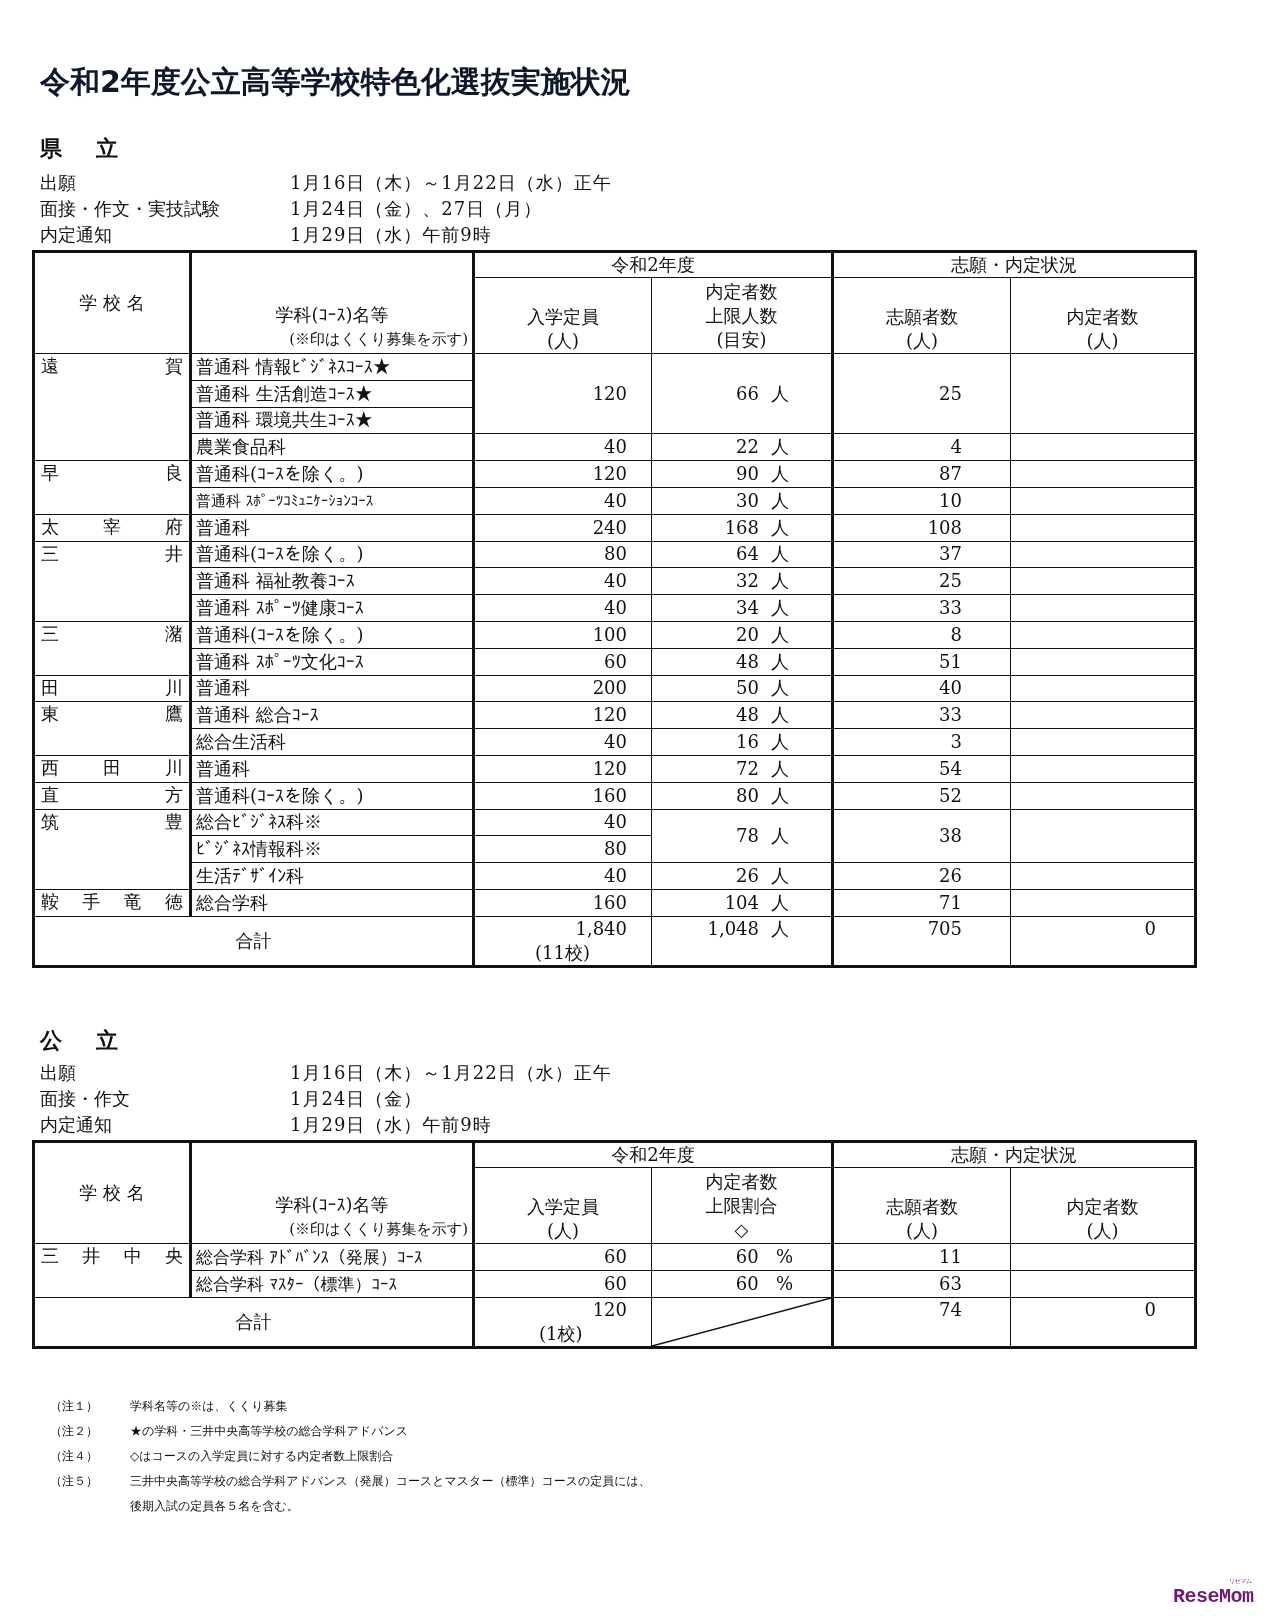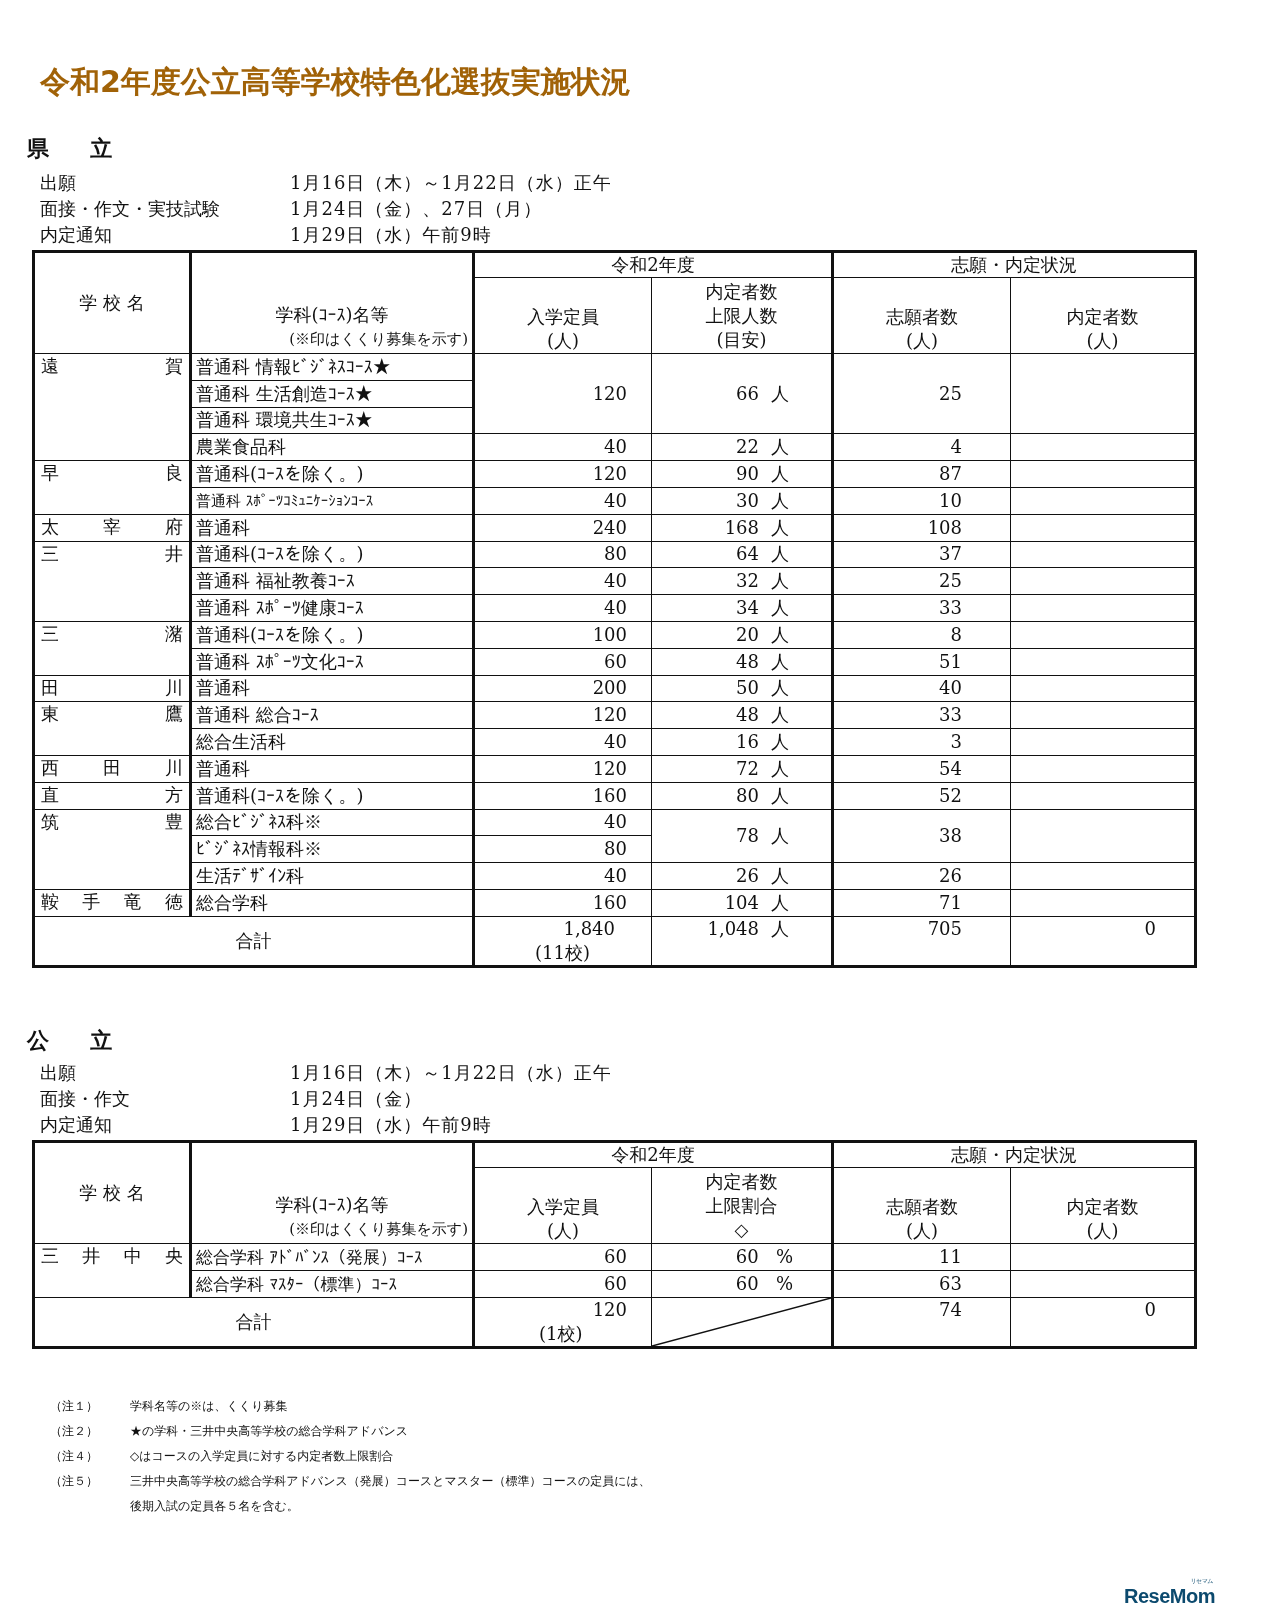--- a/index.html
+++ b/index.html
@@ -1,19 +1,19 @@
 <!DOCTYPE html>
 <html><head>
 <meta charset="utf-8">
 <style>
   * { box-sizing: border-box; margin: 0; padding: 0; }
   html, body { width: 1280px; height: 1624px; background: #ffffff; }
   body { position: relative; font-family: "DejaVu Serif", "Liberation Serif", serif; color: #111; overflow: hidden; }
-  .title { position: absolute; left: 40px; top: 62px; font-family: "DejaVu Sans", "Liberation Sans", sans-serif; font-weight: bold; font-size: 30px; letter-spacing: 0px; color: #a16207; }
-  .section-head { position: absolute; left: 27px; font-family: Liberation Mono, monospace; font-weight: bold; font-size: 22px; letter-spacing: 14px; }
+  .title { position: absolute; left: 40px; top: 62px; font-family: "DejaVu Sans", "Liberation Sans", sans-serif; font-weight: bold; font-size: 30px; letter-spacing: 0px; color: #0f172a; }
+  .section-head { position: absolute; left: 40px; font-family: Liberation Sans, sans-serif; font-weight: bold; font-size: 22px; letter-spacing: 14px; }
   .sched { position: absolute; left: 40px; font-size: 18px; line-height: 26px; }
   .sched-row { display: flex; height: 26px; }
   .sched-label { width: 250px; white-space: nowrap; }
   .sched-value { white-space: nowrap; letter-spacing: 1px; }
 
   table.grid { position: absolute; left: 32px; width: 1162px; border-collapse: collapse; font-size: 18px; table-layout: fixed; }
   table.grid td, table.grid th { border: 1px solid #111; font-weight: normal; padding: 0 4px; line-height: 24px; vertical-align: middle; }
   table.grid { border: 3px solid #111; }
   .thick-top td, .thick-top th { border-top: 3px solid #111; }
   .thick-l { border-left: 3px solid #111 !important; }
@@ -33,21 +33,21 @@
   .total-label { text-align: center; }
   .two-line { line-height: 24px; }
   .diag { position: relative; overflow: hidden; }
   .diag svg { position: absolute; left: 0; top: 0; width: 100%; height: 100%; }
 
   .notes { position: absolute; left: 50px; top: 1394px; font-size: 12px; line-height: 25px; }
   .note { display: flex; }
   .note-key { width: 80px; white-space: nowrap; }
   .note-text { white-space: nowrap; }
   .note-cont { padding-left: 80px; }
-  .watermark { position: absolute; left: 1124px; top: 1585px; font-family: Liberation Sans, sans-serif; font-weight: bold; font-size: 20px; color: #0c4a6e; letter-spacing: -0.5px; }
+  .watermark { position: absolute; left: 1173px; top: 1585px; font-family: Liberation Mono, monospace; font-weight: bold; font-size: 20px; color: #701a75; letter-spacing: -0.5px; }
   .watermark .ruby { position: absolute; right: 2px; top: -8px; font-size: 6px; font-weight: normal; }
 </style>
 </head>
 <body>
 
 <div class="title">令和2年度公立高等学校特色化選抜実施状況</div>
 
 <div class="section-head" style="top:134px;">県 立</div>
 <div class="sched" style="top:170px;">
   <div class="sched-row">
@@ -305,21 +305,21 @@
           </div>
         </td>
         <td class="c thick-l">総合学科</td>
         <td class="r thick-l" rowspan="1">160</td>
         <td class="quota" rowspan="1"><span>104</span><span class="unit">人</span></td>
         <td class="apply thick-l" rowspan="1">71</td>
         <td class="offered" rowspan="1"></td>
       </tr>
       <tr class="thick-top" style="height: 50px;">
         <td colspan="2" class="total-label">合計</td>
-        <td class="thick-l valign-top" style="text-align:right;padding-right:12px;">
+        <td class="thick-l valign-top" style="text-align:right;padding-right:0;">
           <div style="padding-right:24px;">1,840</div>
           <div style="text-align:left;padding-left:56px;">(11校)</div>
         </td>
         <td class="quota valign-top"><span>1,048</span><span class="unit">人</span></td>
         <td class="apply thick-l valign-top">705</td>
         <td class="valign-top" style="text-align:right;padding-right:38px;">0</td>
       </tr>
     </tbody>
 </table>
 

